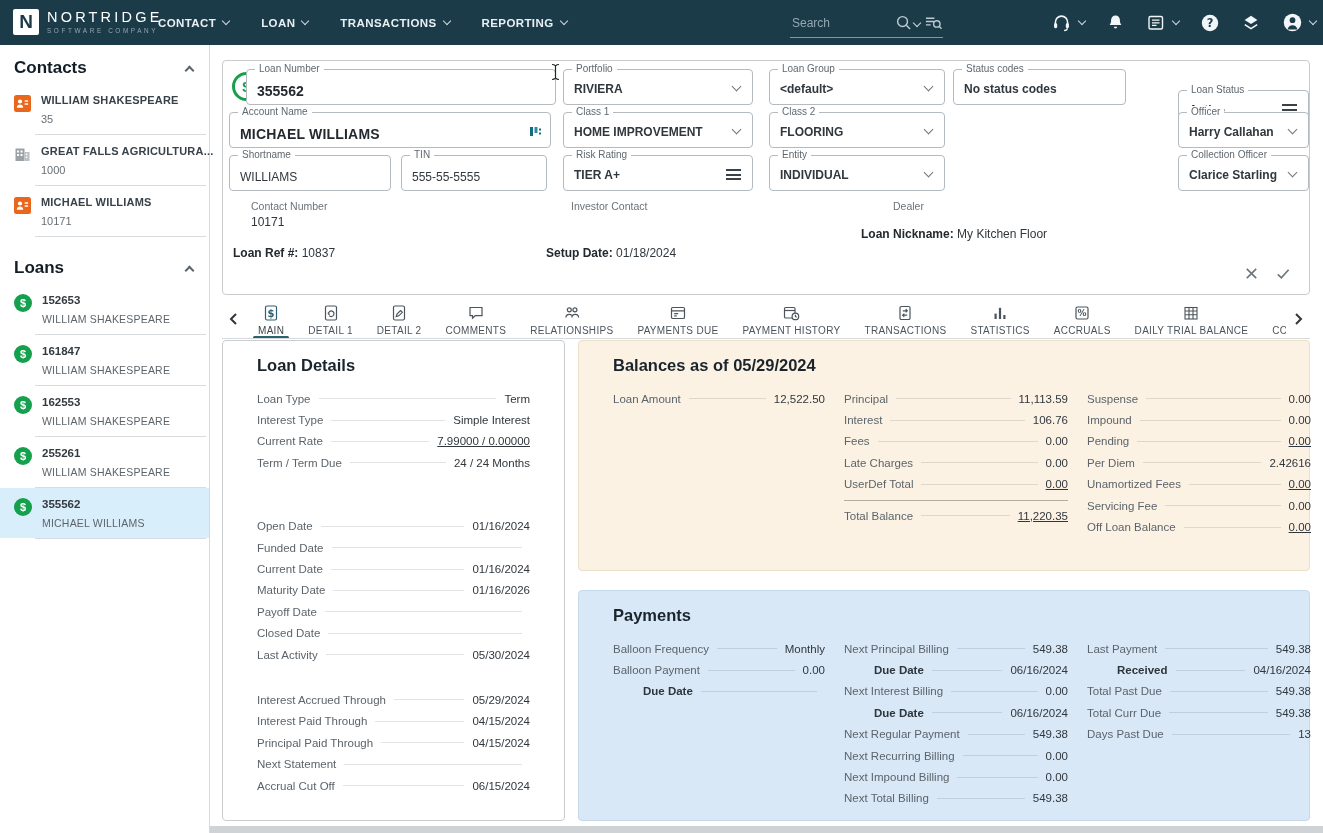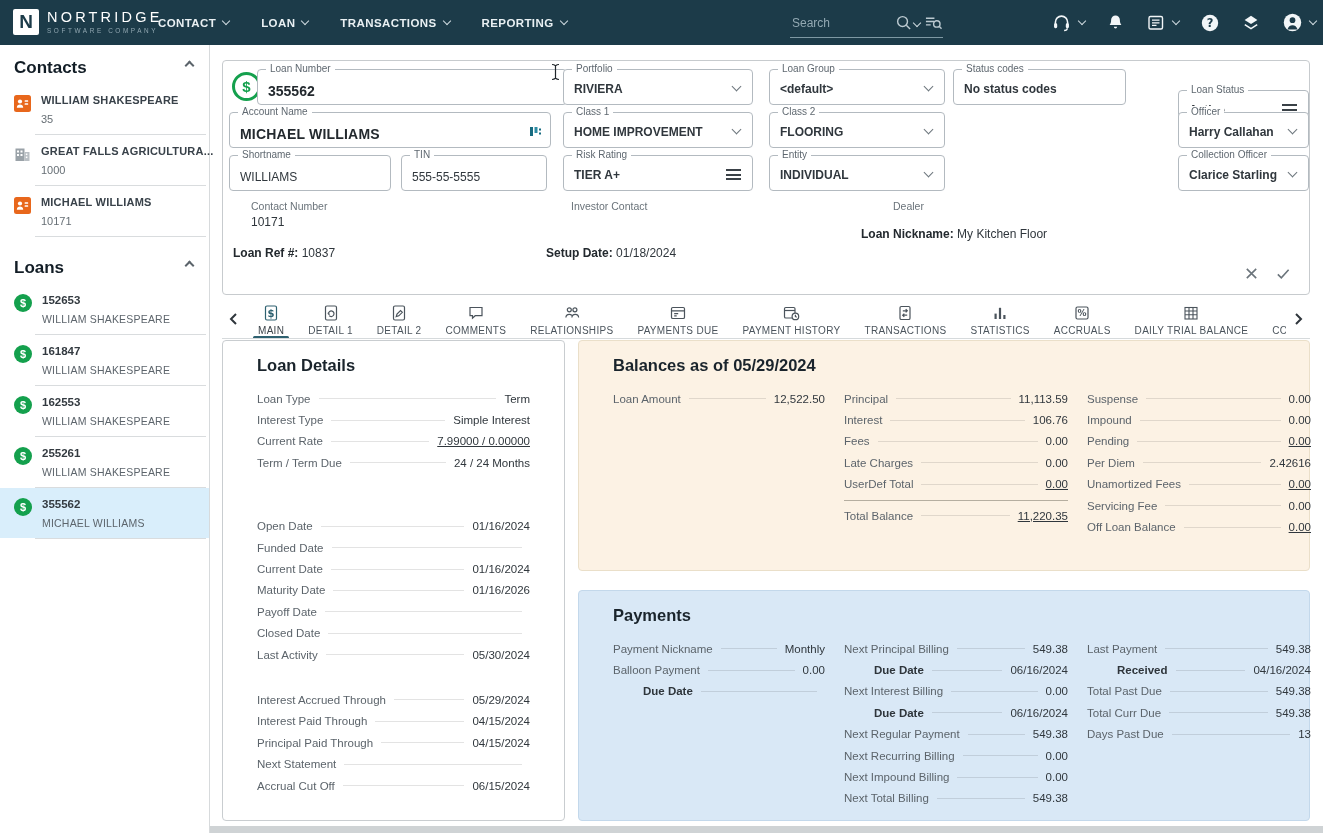--- a/index.html
+++ b/index.html
@@ -23,21 +23,21 @@
   .nav-search input{flex:1;min-width:0;background:transparent;border:0;outline:0;color:#e6edf0;
     font-size:12px;font-family:inherit;padding:0 2px;}
   .nav-search input::placeholder{color:#93a9b3;}
   .nav-search .wchev{margin:0 4px 0 2px;}
   .nav-icons{position:absolute;right:7px;top:0;height:45px;display:flex;align-items:center;gap:21px;}
   .nav-ic{display:flex;align-items:center;cursor:pointer;}
 
   
   .sidebar{position:absolute;left:0;top:45px;width:210px;bottom:0;background:#ffffff;
     border-right:1px solid #d7dadc;z-index:5;}
-  .shead{display:flex;justify-content:space-between;
+  .shead{display:flex;justify-content:space-between;align-items:center;
     padding:13px 16px 6px 14px;font-size:17px;font-weight:700;color:#121d26;cursor:pointer;}
   .chev-up{width:7px;height:7px;border-left:2px solid #5c646b;border-top:2px solid #5c646b;
     transform:rotate(45deg);margin-top:4px;}
   .citem{display:flex;gap:10px;padding:10px 6px 9px 14px;align-items:flex-start;cursor:pointer;}
   .citem.sel{background:#d9eefb;}
   .cic{flex:0 0 auto;margin-top:1px;}
   .cname{font-size:11px;font-weight:700;color:#39424a;letter-spacing:.2px;white-space:nowrap;}
   .cnum{font-size:11px;color:#666e74;margin-top:7px;}
   .lnum{font-size:11.5px;font-weight:700;color:#333a40;}
   .lname{font-size:10.5px;color:#5d656c;margin-top:7px;letter-spacing:.2px;}
@@ -313,21 +313,21 @@
 
 <div class="main">
 
   <span class="ibeam"><svg width="11" height="18" viewBox="0 0 11 18">
         <path d="M2 1.5c1.5 0 2.5.4 3.5 1.2C6.5 1.9 7.5 1.5 9 1.5M2 16.5c1.5 0 2.5-.4 3.5-1.2 1 .8 2 1.2 3.5 1.2M5.5 2.7v12.6" stroke="#20262b" stroke-width="1.2" fill="none"></path>
       </svg></span>
 
   <div class="form-panel">
     <div class="s-big">$</div>
 
-    <div class="ffield" style="left:34px;top:8px;width:310px;">
+    <div class="ffield" style="left:23px;top:8px;width:310px;">
       <span class="flabel">Loan Number</span>
       <input class="fin big" value="355562" style="">
     </div>
     <div class="ffield" style="left:340px;top:8px;width:190px;">
       <span class="flabel">Portfolio</span>
       <span class="fval">RIVIERA</span>
       <span class="chev"></span>
     </div>
     <div class="ffield" style="left:730px;top:8px;width:173px;">
       <span class="flabel">Status codes</span>
@@ -714,21 +714,21 @@
           </div>
         </div>
     </div>
   </div>
 
   <div class="panel blue">
     <div class="ptitle">Payments</div>
     <div class="pcols">
       <div class="pcol" id="pay-col1" style="width:212px;">
           <div class="prow">
-            <span class="plabel">Payment Nickname</span>
+            <span class="plabel">Balloon Frequency</span>
             <span class="leader"></span>
             <span class="pval">Monthly</span>
           </div>
           <div class="prow">
             <span class="plabel">Balloon Payment</span>
             <span class="leader"></span>
             <span class="pval">0.00</span>
           </div>
           <div class="prow">
             <span class="plabel ind">Due Date</span>

